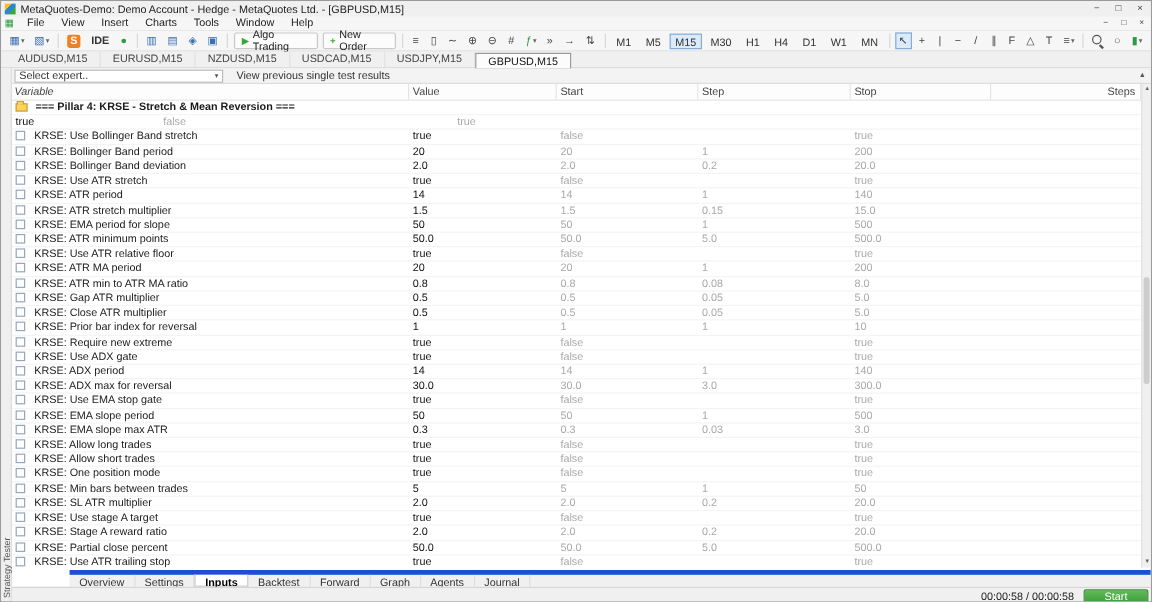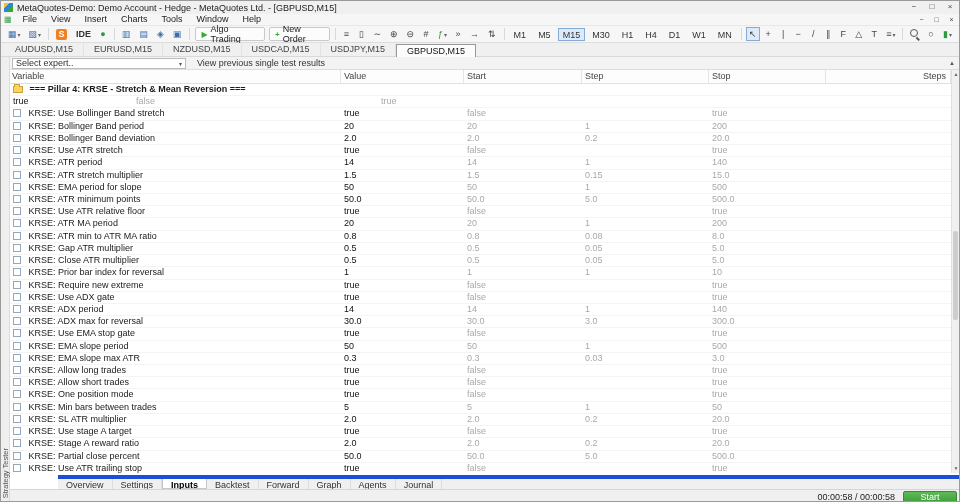--- a/index.html
+++ b/index.html
@@ -77,21 +77,21 @@
   .th { line-height:13px; padding-left:3px; color:#444; border-right:1px solid #e5e5e5; overflow:hidden; }
   .rows { position:absolute; top:83px; left:9px; right:8px; bottom:28px; background:#fff; overflow:hidden; }
   .tr { height:12.22px; display:flex; border-bottom:1px solid #f4f4f4; }
   .cell { overflow:hidden; white-space:nowrap; padding-left:3px; }
   .c-var  { width:331px; padding-left:2px; }
   .c-val  { width:123px; color:#111; }
   .c-start{ width:118px; color:#a9a9a9; }
   .c-step { width:127px; color:#a9a9a9; }
   .c-stop { width:117px; color:#a9a9a9; }
   .c-steps{ flex:1; color:#a9a9a9; text-align:right; padding-right:4px; }
-  .th.c-var{width:331px;} .th.c-val{width:123px;color:#444;} .th.c-start{width:118px;color:#444;}
+  .th.c-var{width:331px;font-style:italic;} .th.c-val{width:123px;color:#444;} .th.c-start{width:118px;color:#444;}
   .th.c-step{width:127px;color:#444;} .th.c-stop{width:117px;color:#444;} .th.c-steps{flex:1;color:#444;}
   .cb { display:inline-block; width:8px; height:8px; border:1px solid #94a7bd; background:#fff;
         margin:0 5px 0 1px; vertical-align:-1px; }
   .folder { display:none; width:10px; height:7px; background:#fdd35c; border:1px solid #caa23c;
             margin:0 4px 0 1px; vertical-align:-1px; position:relative; }
   .folder::before { content:""; position:absolute; top:-3px; left:0; width:4px; height:2px;
                     background:#fdd35c; border:1px solid #caa23c; border-bottom:none; }
   .group-row .folder { display:inline-block; }
   .group-row .var-label { font-weight:bold; }
 

